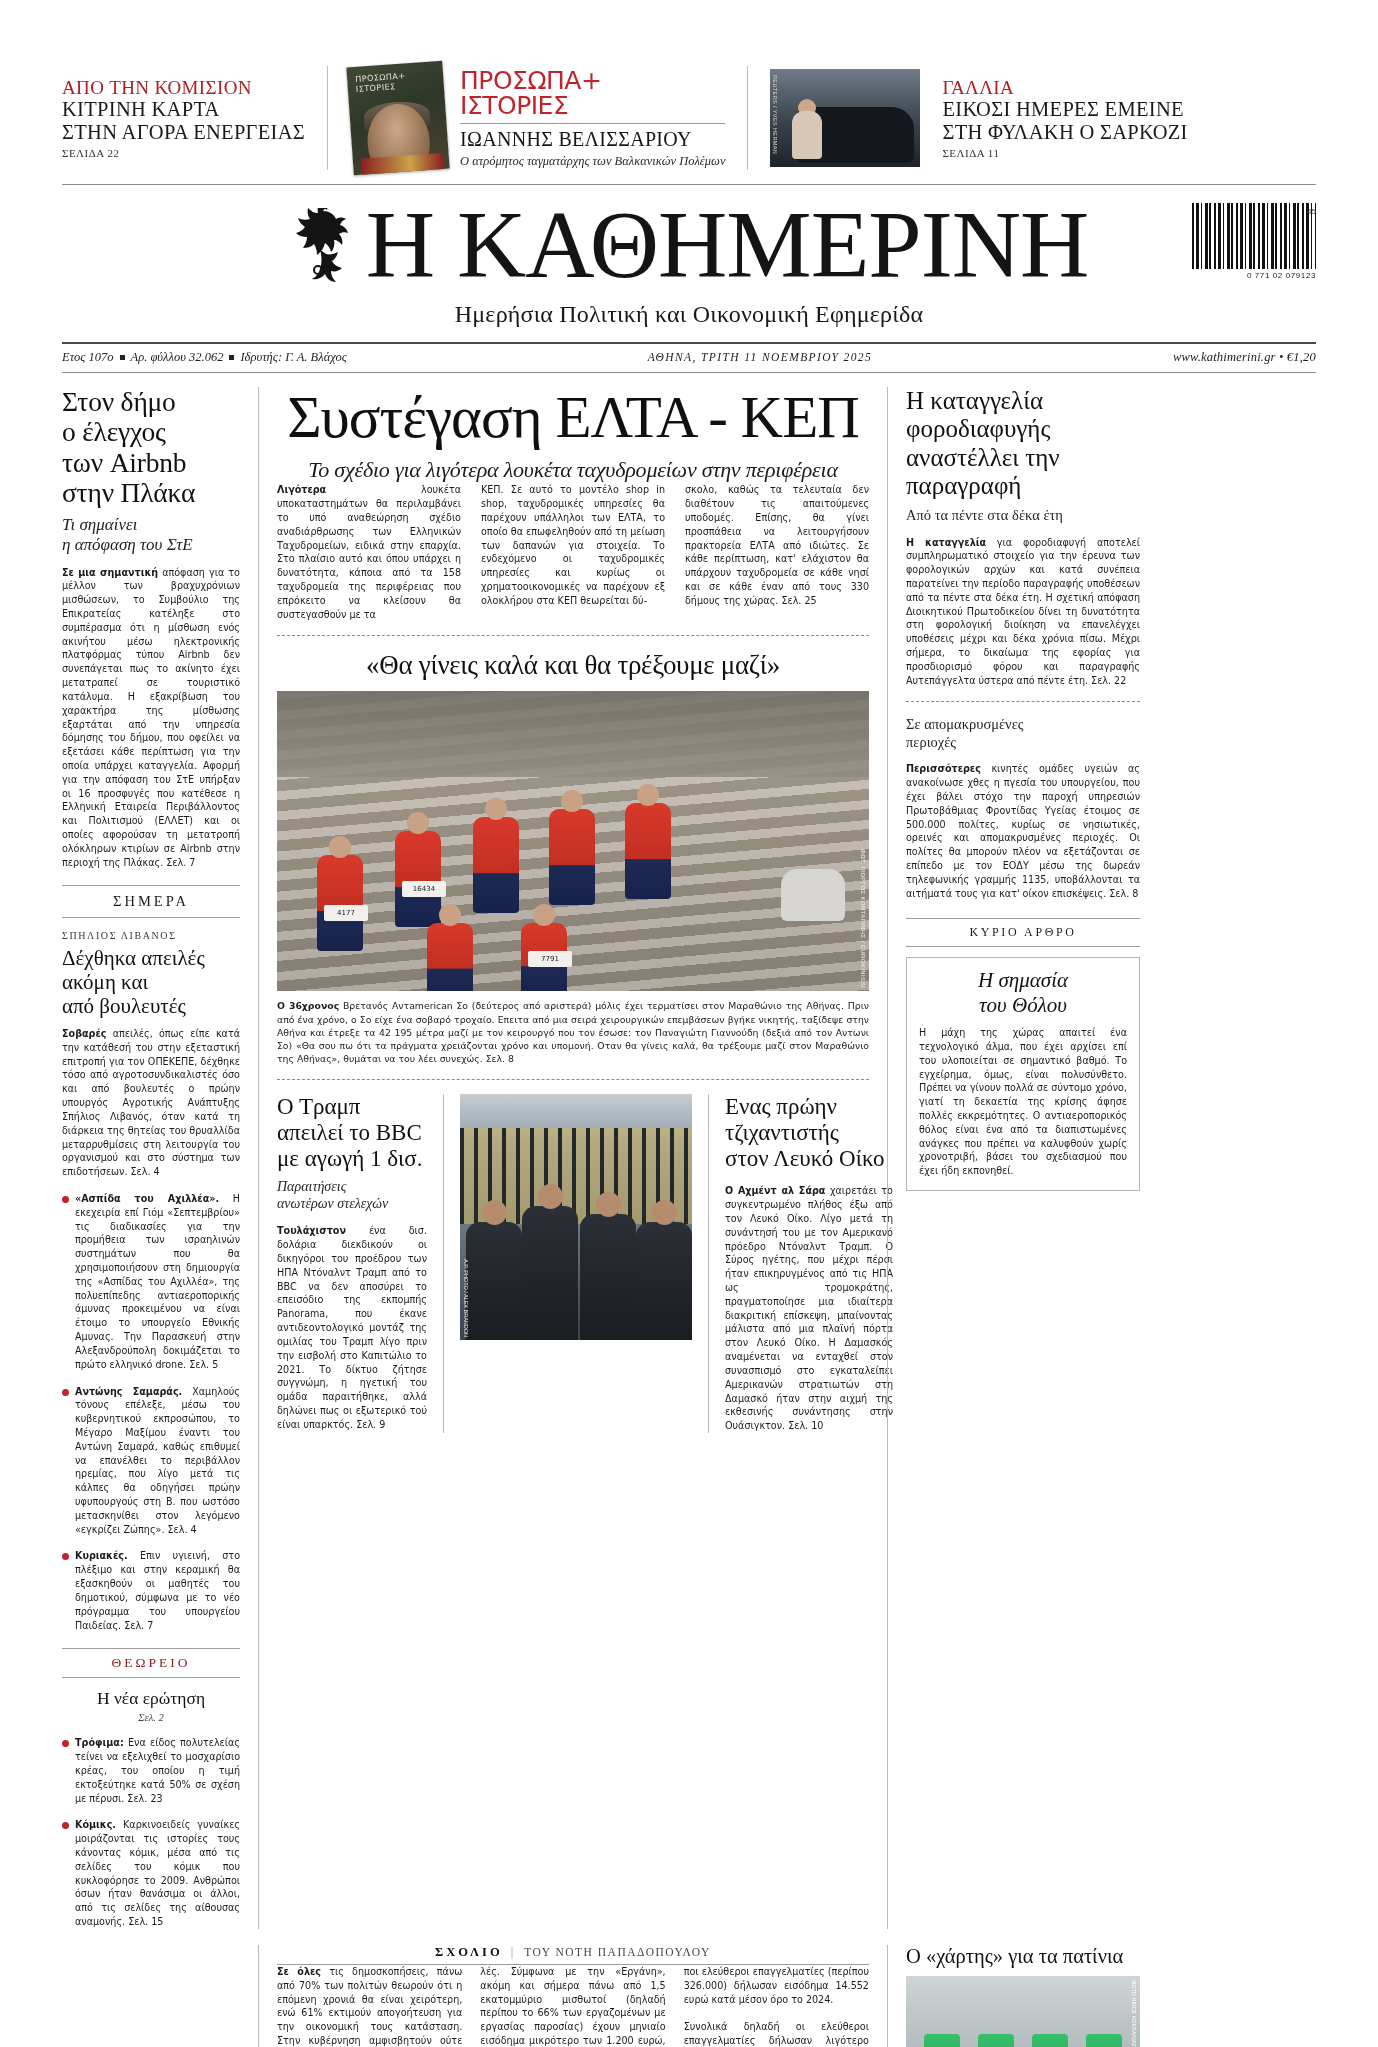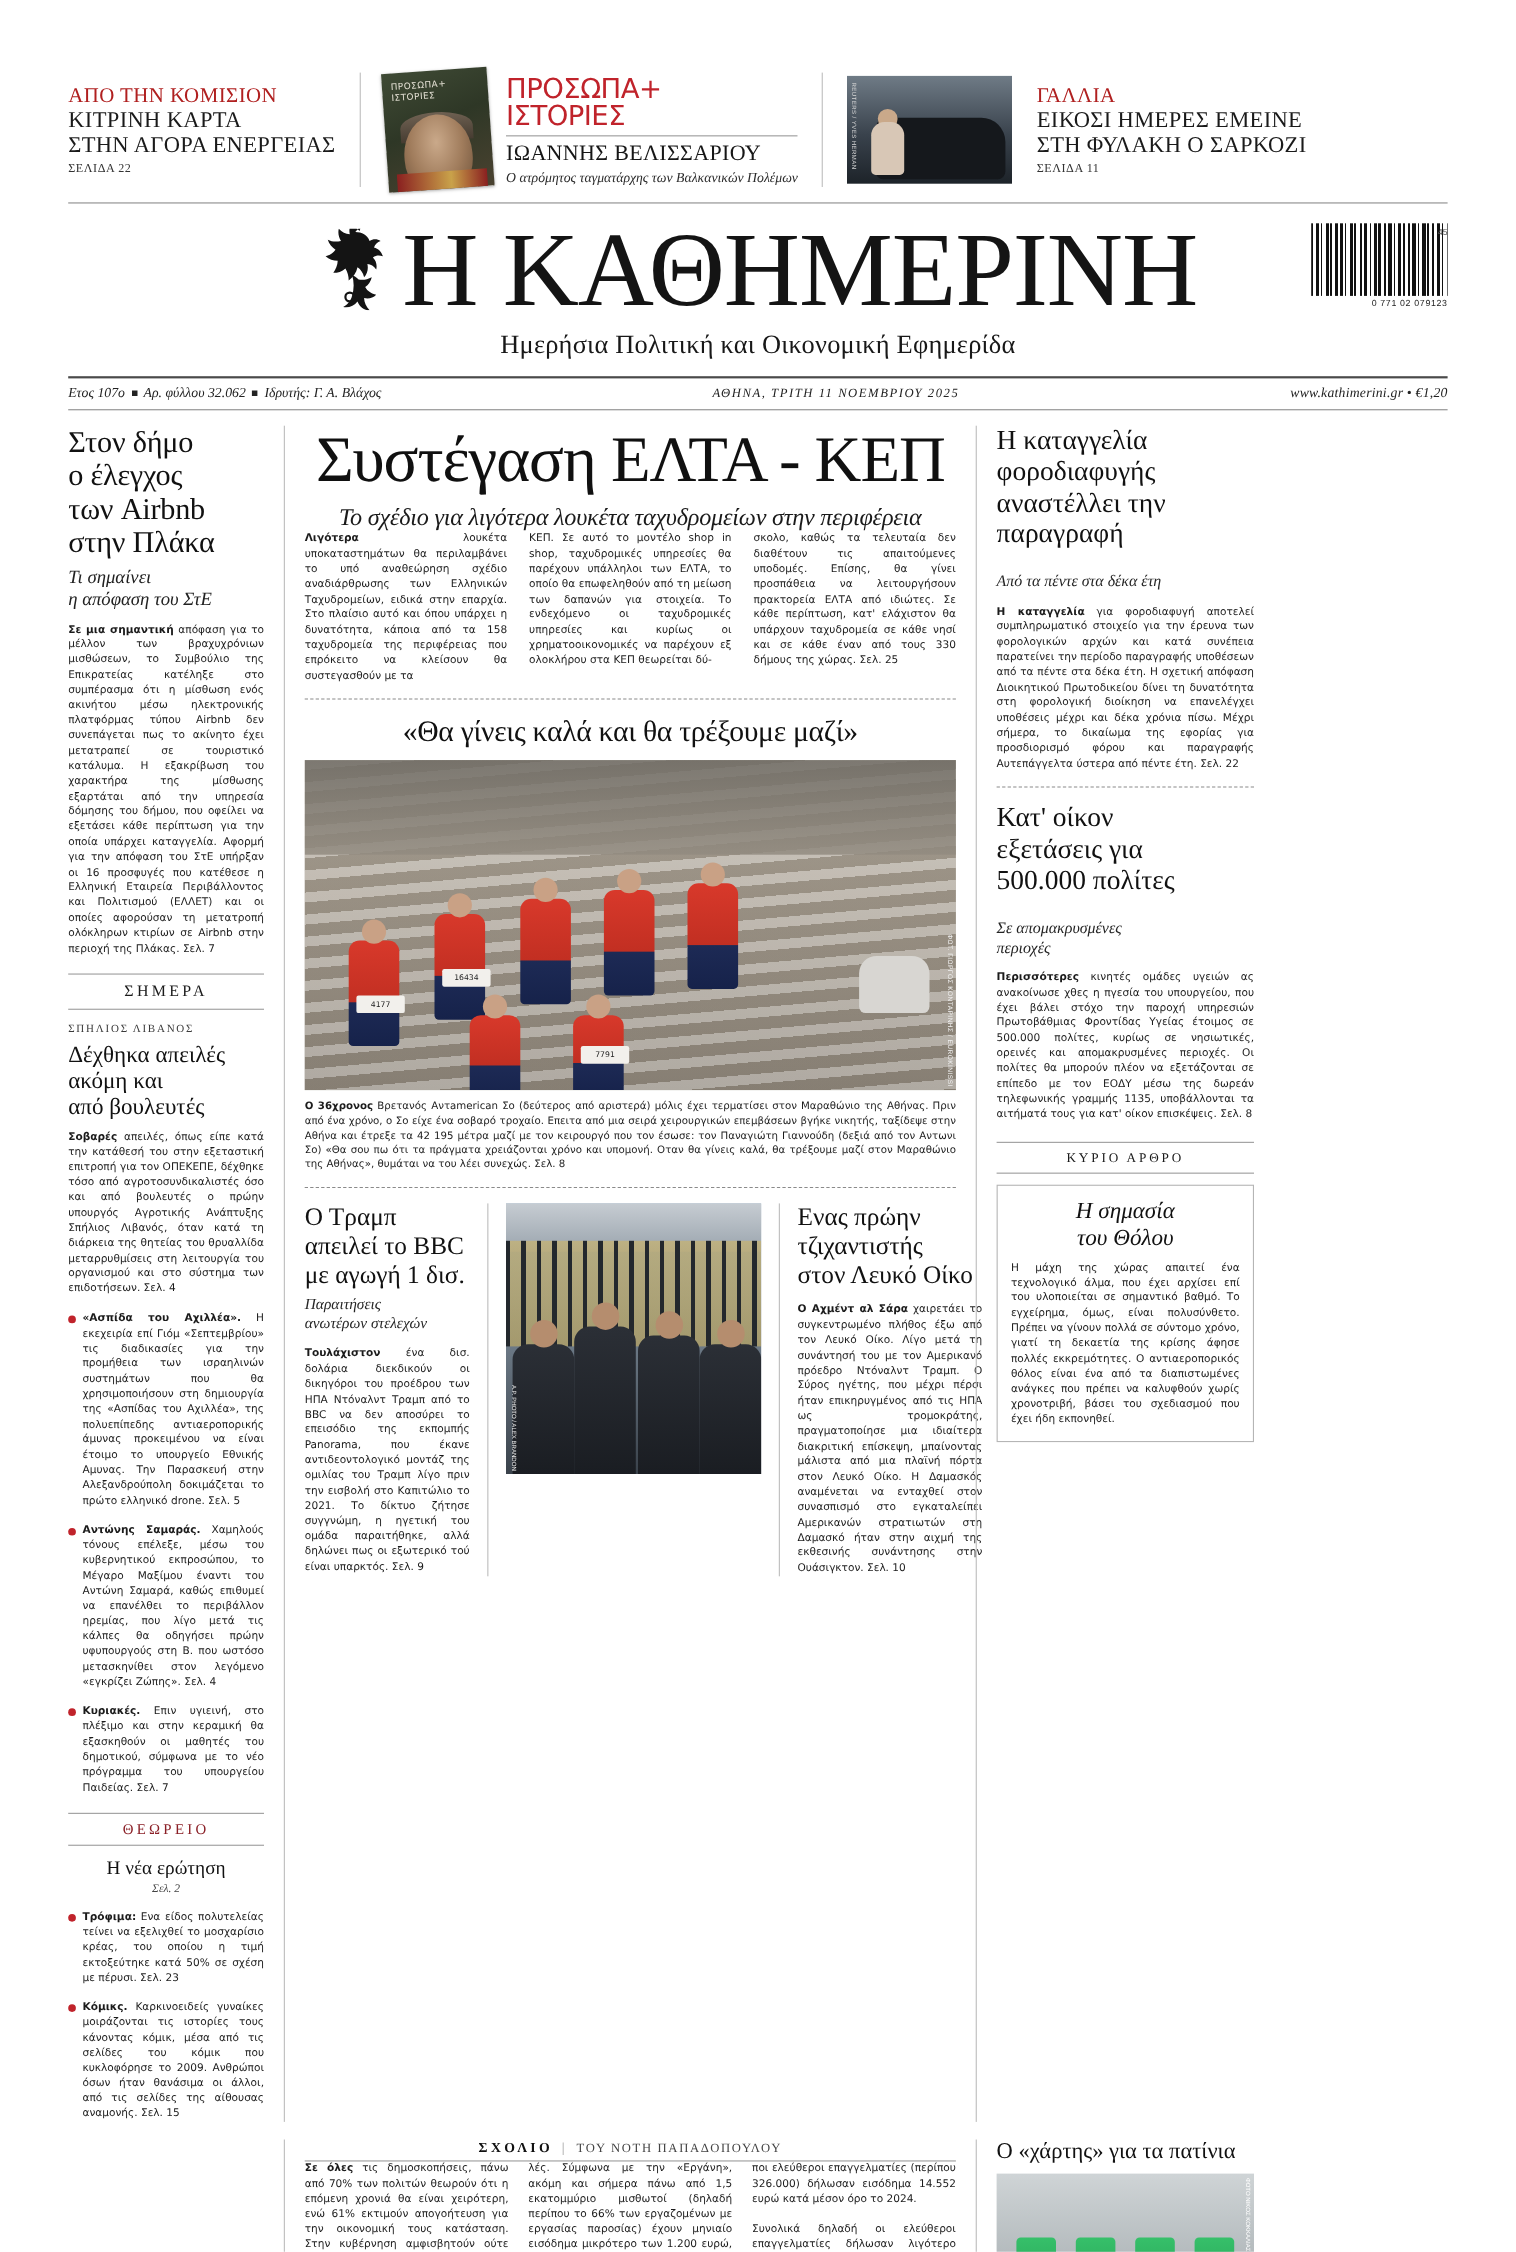--- a/index.html
+++ b/index.html
@@ -277,21 +277,21 @@
   .pt-credit {
     position: absolute; left: 3px; bottom: 3px; font-size: 5.5px; color: #eee;
     writing-mode: vertical-rl; font-family: "Liberation Sans", sans-serif;
   }
 
   
   .right-head {
     font-size: 25px; line-height: 1.13; font-weight: 400; color: #111;
   }
   .right-dek {
-    font-style: italic; font-size: 14.5px; margin-top: 21px; color: #242424; line-height: 1.2;
+    font-size: 14.5px; margin-top: 7px; color: #242424; line-height: 1.2;
   }
   .kyrio-band {
     border-top: 1px solid #9c9c9c; border-bottom: 1px solid #9c9c9c;
     text-align: center; padding: 6px 0; margin-bottom: 10px;
     font-size: 12px; letter-spacing: 2.6px; color: #1a1a1a;
   }
   .kyrio-box { border: 1px solid #b5b5b5; padding: 10px 12px 12px; }
   .kyrio-title {
     font-style: italic; font-size: 21px; text-align: center; line-height: 1.16; margin-bottom: 9px;
   }
@@ -537,23 +537,20 @@
     <div>
       <h2 class="right-head" style="white-space:pre-line">Η καταγγελία
 φοροδιαφυγής
 αναστέλλει την
 παραγραφή</h2>
       <div class="right-dek">Από τα πέντε στα δέκα έτη</div>
       <p class="body-txt" style="margin-top:11px;"><b>Η καταγγελία</b><span> για φοροδιαφυγή αποτελεί συμπληρωματικό στοιχείο για την έρευνα των φορολογικών αρχών και κατά συνέπεια παρατείνει την περίοδο παραγραφής υποθέσεων από τα πέντε στα δέκα έτη. Η σχετική απόφαση Διοικητικού Πρωτοδικείου δίνει τη δυνατότητα στη φορολογική διοίκηση να επανελέγχει υποθέσεις μέχρι και δέκα χρόνια πίσω. Μέχρι σήμερα, το δικαίωμα της εφορίας για προσδιορισμό φόρου και παραγραφής Αυτεπάγγελτα ύστερα από πέντε έτη. Σελ. 22</span></p>
 
       <div class="dash-rule"></div>
 
-      <h2 class="right-head" style="white-space:pre-line">Κατ' οίκον
-εξετάσεις για
-500.000 πολίτες</h2>
       <div class="right-dek" style="white-space:pre-line">Σε απομακρυσμένες
 περιοχές</div>
       <p class="body-txt" style="margin-top:11px;"><b>Περισσότερες</b><span> κινητές ομάδες υγειών ας ανακοίνωσε χθες η πγεσία του υπουργείου, που έχει βάλει στόχο την παροχή υπηρεσιών Πρωτοβάθμιας Φροντίδας Υγείας έτοιμος σε 500.000 πολίτες, κυρίως σε νησιωτικές, ορεινές και απομακρυσμένες περιοχές. Οι πολίτες θα μπορούν πλέον να εξετάζονται σε επίπεδο με τον ΕΟΔΥ μέσω της δωρεάν τηλεφωνικής γραμμής 1135, υποβάλλονται τα αιτήματά τους για κατ' οίκον επισκέψεις. Σελ. 8</span></p>
 
       <div style="margin-top:18px;">
         <div class="kyrio-band">ΚΥΡΙΟ ΑΡΘΡΟ</div>
         <div class="kyrio-box">
           <div class="kyrio-title" style="white-space:pre-line">Η σημασία
 του Θόλου</div>
           <p class="body-txt">Η μάχη της χώρας απαιτεί ένα τεχνολογικό άλμα, που έχει αρχίσει επί του υλοποιείται σε σημαντικό βαθμό. Το εγχείρημα, όμως, είναι πολυσύνθετο. Πρέπει να γίνουν πολλά σε σύντομο χρόνο, γιατί τη δεκαετία της κρίσης άφησε πολλές εκκρεμότητες. Ο αντιαεροπορικός θόλος είναι ένα από τα διαπιστωμένες ανάγκες που πρέπει να καλυφθούν χωρίς χρονοτριβή, βάσει του σχεδιασμού που έχει ήδη εκπονηθεί.</p>

